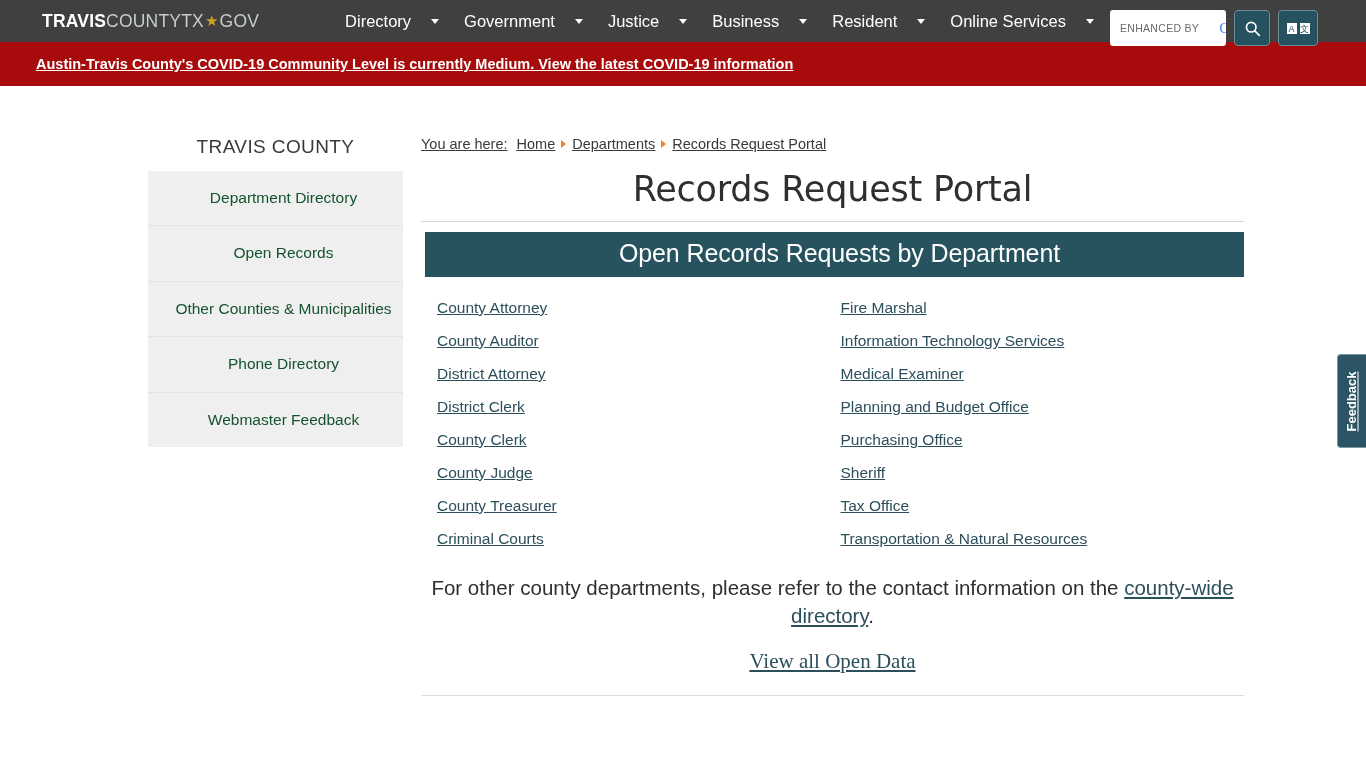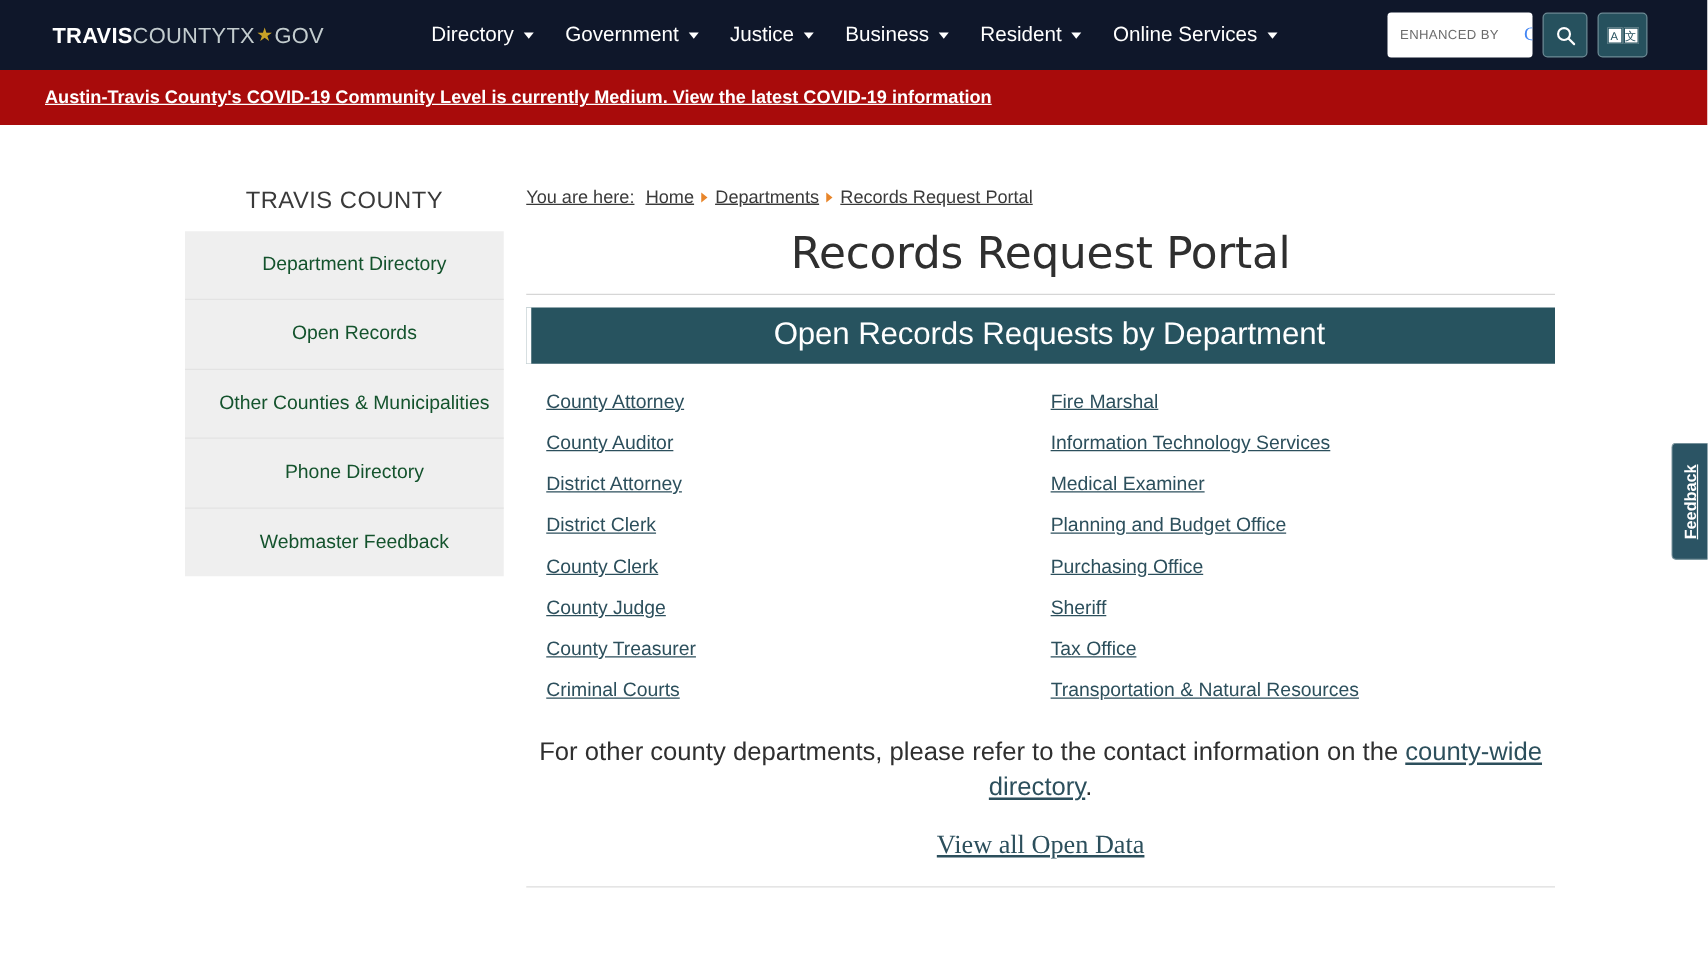--- a/index.html
+++ b/index.html
@@ -7,22 +7,22 @@
   html, body {
     margin: 0; padding: 0;
     width: 1366px; height: 768px;
     overflow: hidden;
     background: #ffffff;
     font-family: "Liberation Sans", sans-serif;
   }
 
   
   .topbar {
-    height: 56px;
-    background: #0f172a;
+    height: 42px;
+    background: #404040;
     display: flex;
     align-items: center;
     position: relative;
   }
   .logo {
     margin-left: 42px;
     font-size: 17.5px;
     letter-spacing: 0.2px;
     white-space: nowrap;
     display: flex;
@@ -39,21 +39,21 @@
     gap: 25px;
     margin-left: 86px;
   }
   .navitem {
     color: #ffffff;
     font-size: 16.5px;
     white-space: nowrap;
     cursor: pointer;
     display: flex;
     align-items: center;
-    gap: 8px;
+    gap: 20px;
   }
   .caret {
     width: 0; height: 0;
     border-left: 4.5px solid transparent;
     border-right: 4.5px solid transparent;
     border-top: 5px solid #ffffff;
     display: inline-block;
   }
 
   .searchzone {

